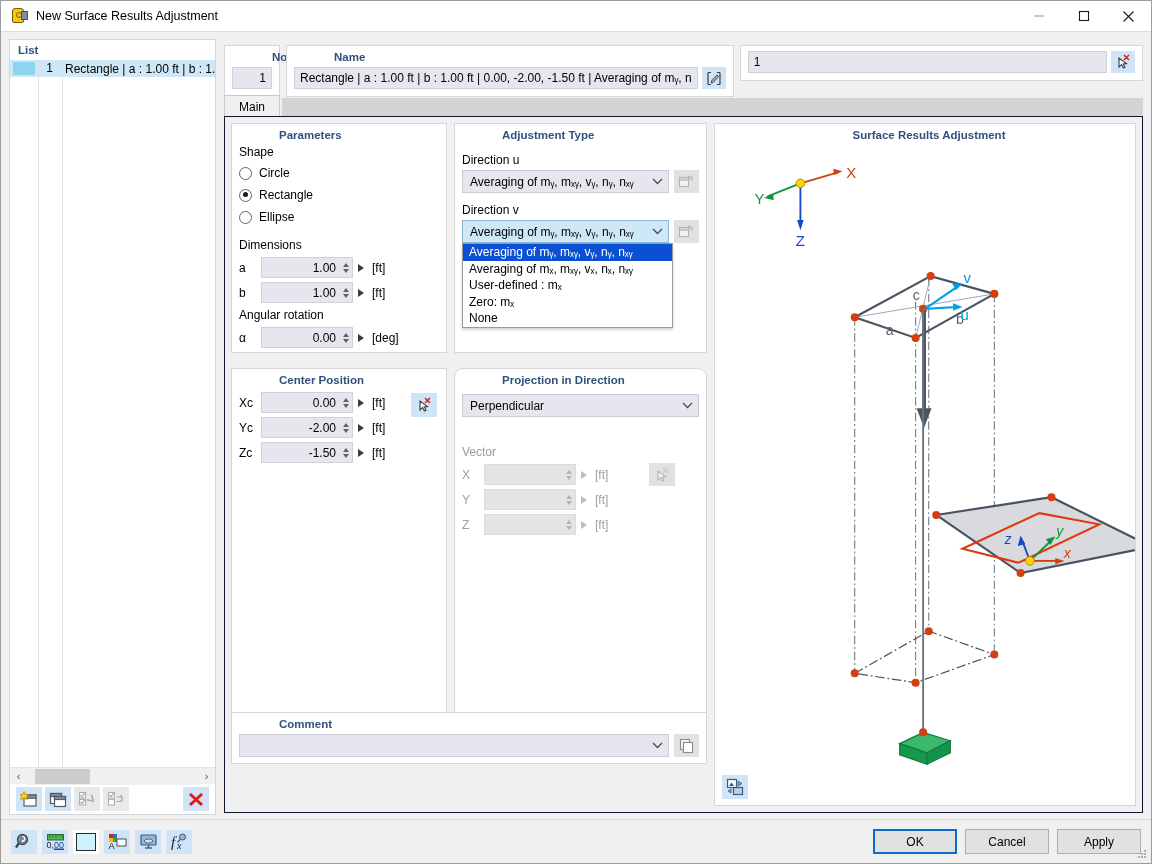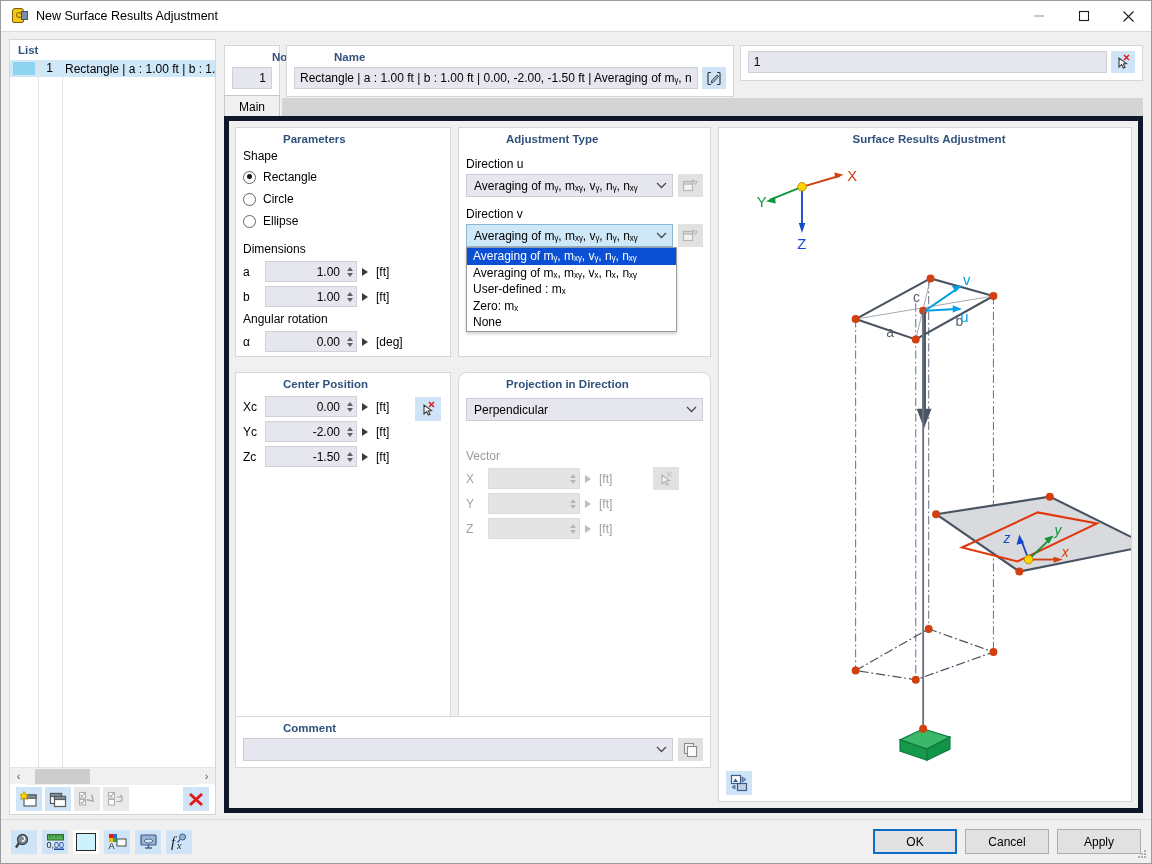--- a/index.html
+++ b/index.html
@@ -165,21 +165,21 @@
     background: #f0f0f0; font-size: 12px; color: #000;
     border: 1px solid #c8c8c8; border-bottom: none;
     position: relative; top: 0;
   }
   .tab.inactive-fill {
     position: absolute; left: 58px; right: 0; top: 3px; height: 19px;
     background: #d4d4d4; border: none; min-width: 0; padding: 0;
   }
   .mainpane {
     position: absolute; left: 223px; top: 115px; right: 8px; bottom: 50px;
-    background: #f0f0f0; border: 5px solid #0f172a;
+    background: #f0f0f0; border: 1px solid #0f172a;
   }
 
   
   .col-params {
     position: absolute; left: 6px; top: 6px; width: 216px; height: 230px;
   }
   .col-center {
     position: absolute; left: 6px; top: 251px; width: 216px; height: 373px;
   }
   .col-adjust {
@@ -469,26 +469,26 @@
     <div class="tab inactive-fill"></div>
     <div class="tab">Main</div>
   </div>
 
   <div class="mainpane">
 
     <div class="group col-params">
       <div class="group-title">Parameters</div>
       <div class="lbl" style="margin-top:4px">Shape</div>
       <div class="radio-row">
+        <span class="radio"></span>
+        <span>Circle</span>
+      </div>
+      <div class="radio-row">
         <span class="radio on"></span>
         <span>Rectangle</span>
-      </div>
-      <div class="radio-row">
-        <span class="radio"></span>
-        <span>Circle</span>
       </div>
       <div class="radio-row">
         <span class="radio"></span>
         <span>Ellipse</span>
       </div>
 
       <div class="lbl" style="margin-top:10px">Dimensions</div>
 
       <div class="spin-row">
         <span class="spin-name">a</span>

